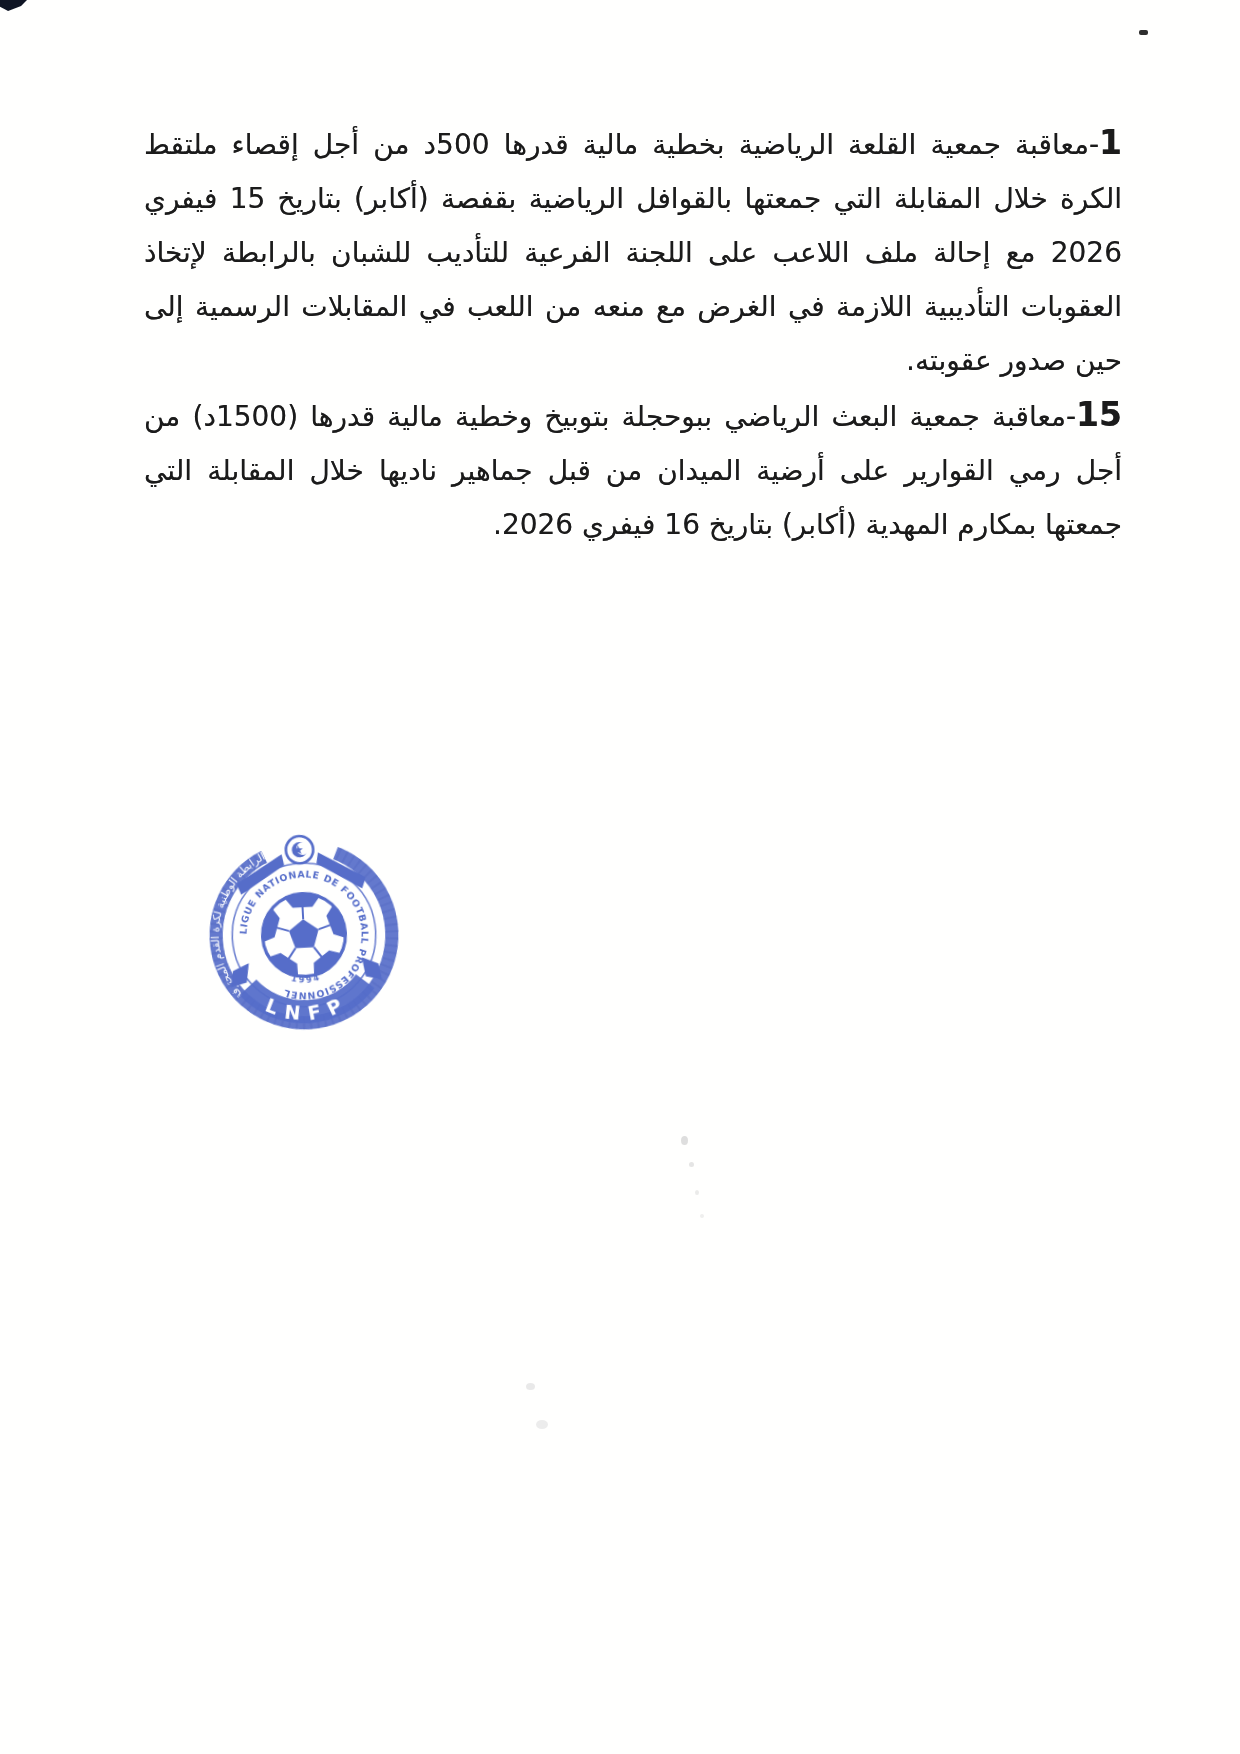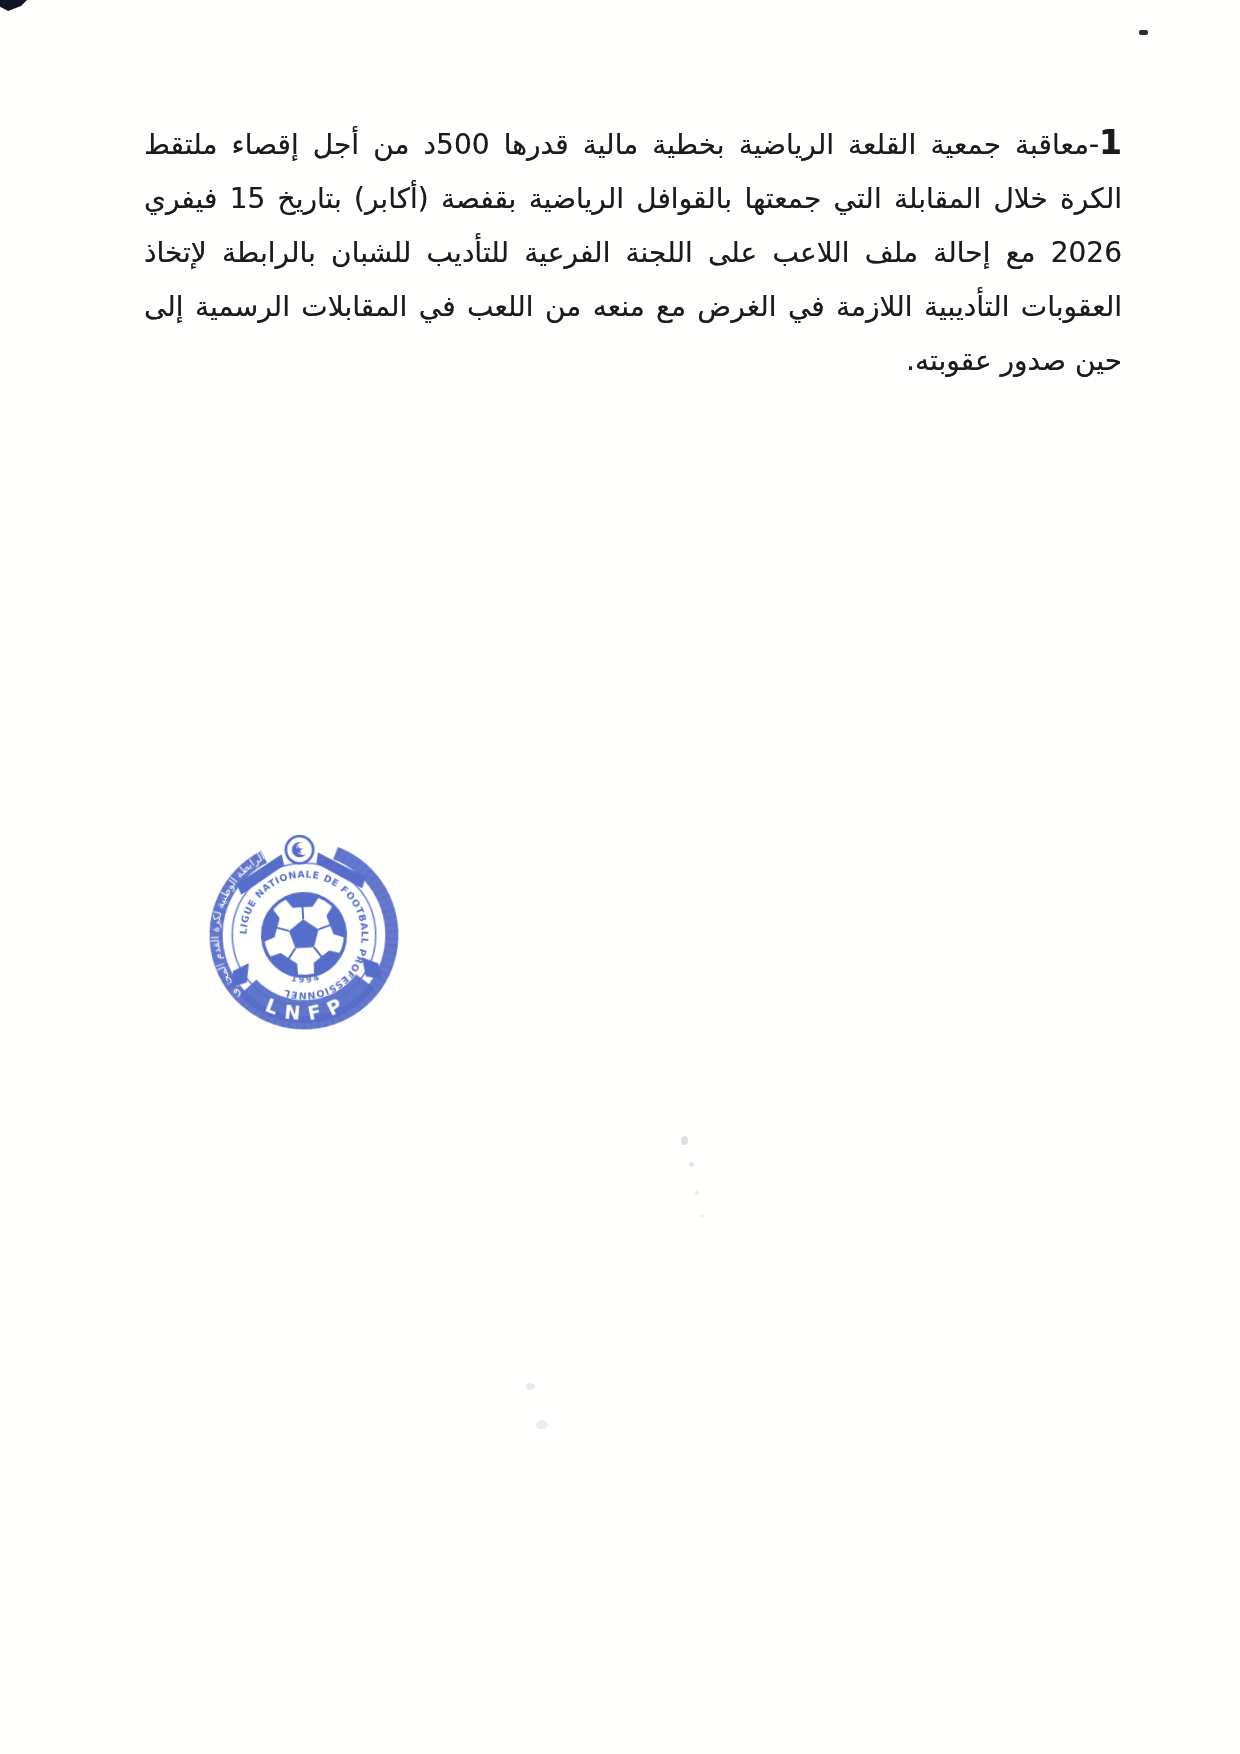--- a/index.html
+++ b/index.html
@@ -58,20 +58,21 @@
   <div class="speck-dark"></div>
   <div class="dot d1"></div>
   <div class="dot d2"></div>
   <div class="dot d3"></div>
   <div class="dot d4"></div>
   <div class="dot d5"></div>
   <div class="dot d6"></div>
 
   <div class="doc">
     <p class="para"><span class="num">1</span><span>-معاقبة جمعية القلعة الرياضية بخطية مالية قدرها 500د من أجل إقصاء ملتقط الكرة خلال المقابلة التي جمعتها بالقوافل الرياضية بقفصة (أكابر) بتاريخ 15 فيفري 2026 مع إحالة ملف اللاعب على اللجنة الفرعية للتأديب للشبان بالرابطة لإتخاذ العقوبات التأديبية اللازمة في الغرض مع منعه من اللعب في المقابلات الرسمية إلى حين صدور عقوبته.</span></p>
+    <p class="para"><span class="num">15</span><span>-معاقبة جمعية البعث الرياضي ببوحجلة بتوبيخ وخطية مالية قدرها (1500د) من أجل رمي القوارير على أرضية الميدان من قبل جماهير ناديها خلال المقابلة التي جمعتها بمكارم المهدية (أكابر) بتاريخ 16 فيفري 2026.</span></p>
   </div>
 
   <div class="stamp">
     <svg viewBox="0 0 200 200" width="202" height="208">
       <g fill="none" stroke="none">
 
         <circle cx="100" cy="100" r="87" stroke="#4a63c6" stroke-width="13" stroke-opacity="0.92"></circle>
         <circle cx="100" cy="100" r="87" stroke="#3b53b4" stroke-width="13" stroke-opacity="0.25" stroke-dasharray="2 5"></circle>
 
         <path d="M 64.6 20.6 A 87 87 0 0 1 135.4 20.6" stroke="#fffffe" stroke-width="17"></path>

